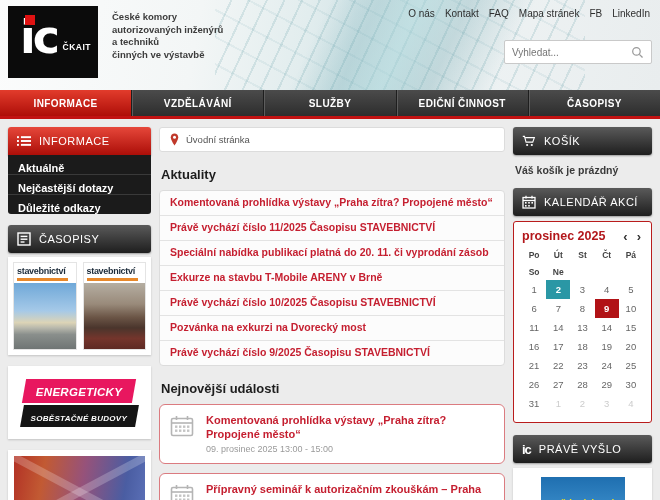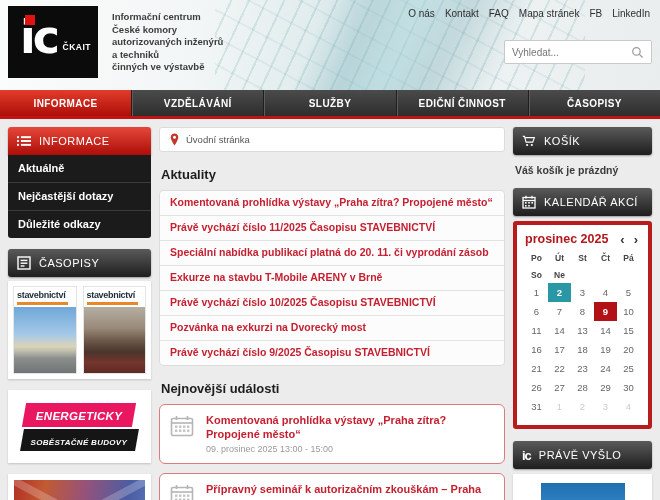--- a/index.html
+++ b/index.html
@@ -39,21 +39,21 @@
   .col-right { flex:0 0 139px; width:139px; }
 
   .panel-header { height:28px; display:flex; align-items:center; gap:8px; padding:0 9px; color:#fff; font-size:11px; letter-spacing:.5px; border-radius:3px; box-shadow:0 1px 2px rgba(0,0,0,.35); cursor:default; }
   .panel-header.attached { border-radius:3px 3px 0 0; }
   .ph-dark { background:linear-gradient(#5a5a5a,#1e1e1e); }
   .ph-red  { background:linear-gradient(#e6473a,#ac0e08); }
   .panel-header svg { width:14px; height:14px; flex:0 0 14px; }
   .ic-mini { font-weight:bold; font-size:13px; letter-spacing:-1px; }
 
   .side-menu { background:#1b1b1b; border-radius:0 0 3px 3px; margin-bottom:11px; }
-  .side-menu-item { padding:7px 10px 8px; color:#fff; font-size:11px; font-weight:bold; border-bottom:1px solid #3a3a3a; cursor:pointer; }
+  .side-menu-item { padding:7px 10px 0; color:#fff; font-size:11px; font-weight:bold; border-bottom:1px solid #3a3a3a; cursor:pointer; }
   .side-menu-item:last-child { border-bottom:0; }
 
   .covers { display:flex; gap:6px; background:#fff; box-shadow:0 1px 2px rgba(0,0,0,.18); padding:5px; margin:4px 0 11px; }
   .cover { flex:1; height:88px; display:flex; flex-direction:column; cursor:pointer; border:1px solid #e4e4e4; }
   .cover-top { background:#fff; padding:3px 3px 2px; }
   .cover-title { font-size:9px; font-weight:bold; color:#1c2b3a; letter-spacing:-.3px; }
   .cover-tema { height:3px; background:#e8882a; margin-top:2px; width:92%; }
   .cover-photo { flex:1; }
   .photo-bridge { background:linear-gradient(180deg,#6fa8d8 0%,#a5c9e8 42%,#dcd4b6 60%,#b8b8ac 68%,#8a8f8c 78%,#6f7574 100%); }
   .photo-excavator { background:linear-gradient(180deg,#b5aea2 0%,#998a7a 32%,#6b5546 52%,#4a352c 68%,#74352c 84%,#5e2a24 100%); }
@@ -80,21 +80,21 @@
   .news-row:last-child { border-bottom:0; }
   .news-link { color:#c51f30; font-size:10.5px; font-weight:bold; text-decoration:none; cursor:pointer; line-height:13px; display:block; }
   .event-box { background:#fff; border:1px solid #db7b80; border-radius:6px; padding:8px 10px 9px; display:flex; gap:10px; margin-bottom:9px; }
   .event-icon { width:26px; flex:0 0 26px; padding-top:2px; }
   .event-icon svg { width:24px; height:22px; }
   .event-title { color:#c51f30; font-size:11px; font-weight:bold; line-height:14px; cursor:pointer; }
   .event-date { color:#9a9a9a; font-size:9px; margin-top:3px; }
 
   
   .cart-empty { font-size:10.5px; font-weight:bold; color:#3a3a3a; padding:9px 2px 12px; }
-  .calendar-panel { background:#fff; border:4px solid #b91c1c; border-radius:3px; margin:5px 0 12px; padding:7px 8px 9px; }
+  .calendar-panel { background:#fff; border:1px solid #b91c1c; border-radius:3px; margin:5px 0 12px; padding:7px 8px 9px; }
   .cal-head { display:flex; align-items:center; margin-bottom:3px; }
   .cal-month { color:#b3181c; font-weight:bold; font-size:12.5px; flex:1; }
   .cal-nav { display:flex; gap:9px; padding-right:2px; }
   .cal-arrow { font-size:13px; color:#333; font-weight:bold; cursor:pointer; line-height:1; }
   .cal-grid { display:grid; grid-template-columns:repeat(5,1fr); }
   .cal-th { font-size:8.5px; font-weight:bold; color:#444; text-align:center; padding:4px 0 3px; }
   .cal-td { font-size:9.5px; color:#666; text-align:center; padding:4px 0; cursor:pointer; }
   .cal-td.hl-teal { background:#2a97a5; color:#fff; font-weight:bold; }
   .cal-td.hl-red  { background:#b11216; color:#fff; font-weight:bold; }
   .cal-td.muted { color:#ccc; }
@@ -111,21 +111,20 @@
 <div class="page">
 
   <div class="header">
     <div class="header-art"></div>
     <div class="logo-box">
       <span class="logo-ic">ic</span>
       <span class="logo-sq"></span>
       <span class="logo-ckait">ČKAIT</span>
     </div>
     <div class="tagline">
-        <div class="tagline-line">Informační centrum</div>
         <div class="tagline-line">České komory</div>
         <div class="tagline-line">autorizovaných inženýrů</div>
         <div class="tagline-line">a techniků</div>
         <div class="tagline-line">činných ve výstavbě</div>
       </div>
     <div class="top-links">
         <a class="top-link">O nás</a>
         <a class="top-link">Kontakt</a>
         <a class="top-link">FAQ</a>
         <a class="top-link">Mapa stránek</a>

